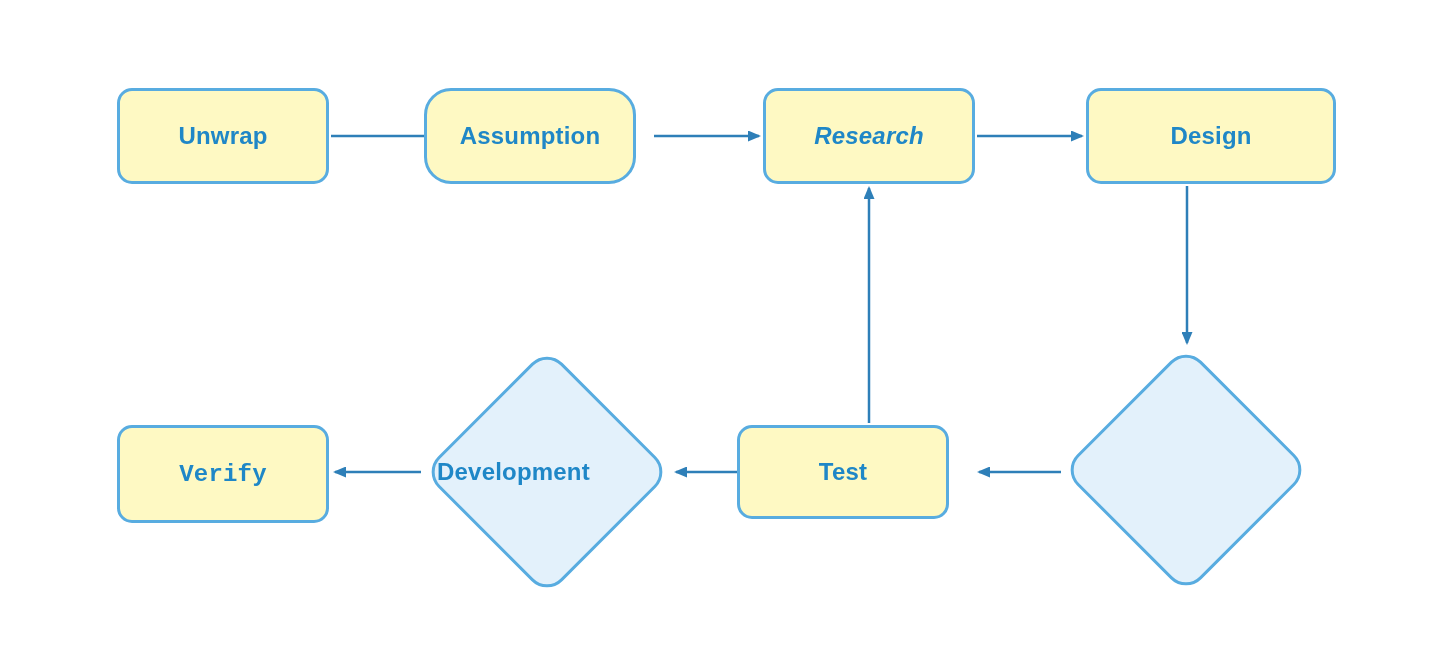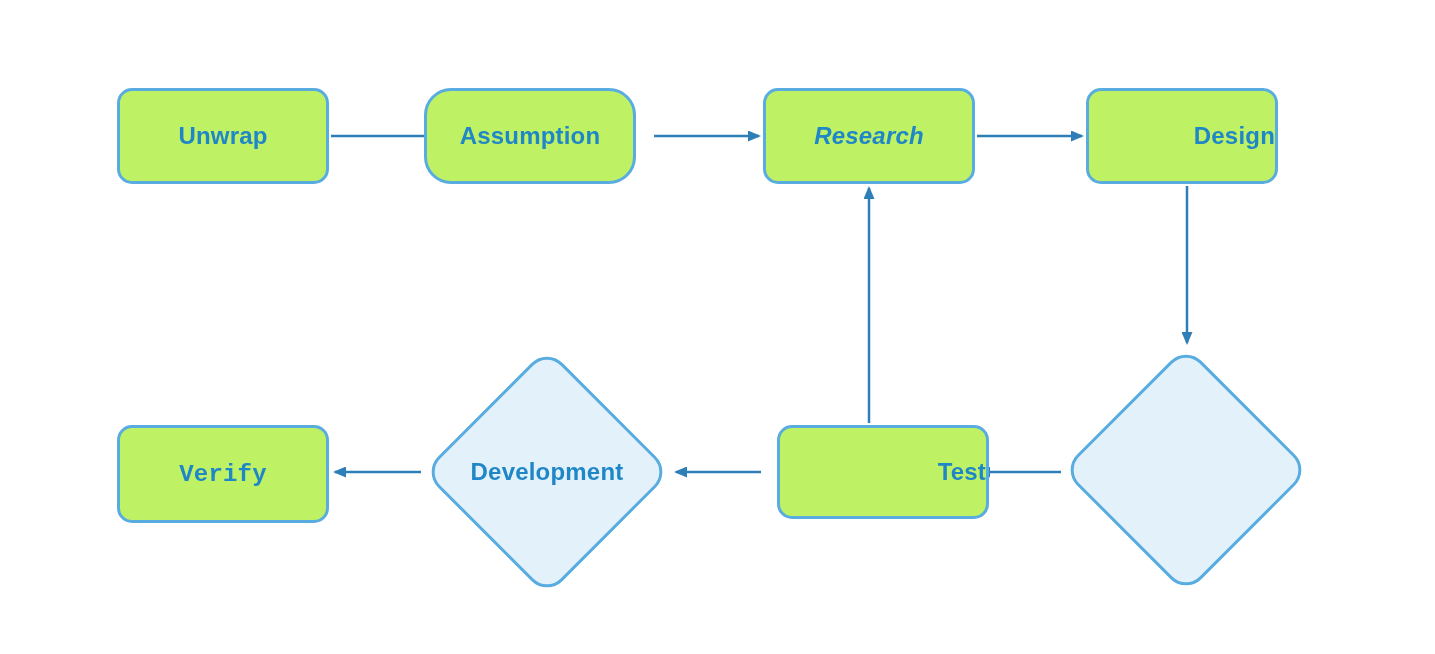--- a/index.html
+++ b/index.html
@@ -24,61 +24,61 @@
     pointer-events: none;
   }
   .node {
     position: absolute;
     box-sizing: border-box;
     display: flex;
     align-items: center;
     justify-content: center;
   }
   .rect-node {
-    background: #bef264;
+    background: #fef9c3;
     border: 3px solid #58ace0;
     border-radius: 15px;
     width: 212px;
     height: 96px;
   }
   .node-label {
     color: #1f87c7;
     font-size: 24px;
     font-weight: bold;
     letter-spacing: 0.2px;
     white-space: nowrap;
   }
   
   #node-unwrap      { left: 117px;  top: 88px; }
   #node-assumption  { left: 424px;  top: 88px; border-radius: 27px; }
   #node-research    { left: 763px;  top: 88px; font-style: italic; }
-  #node-design      { left: 1086px; top: 88px; width: 192px; justify-content: flex-end; }
+  #node-design      { left: 1086px; top: 88px; width: 250px; }
   
   #node-verify      { left: 117px;  top: 425px; height: 98px; font-family: Liberation Mono, monospace; }
-  #node-test        { left: 777px;  top: 425px; height: 94px; justify-content: flex-end; }
+  #node-test        { left: 737px;  top: 425px; height: 94px; }
   
   .diamond-shape {
     position: absolute;
     box-sizing: border-box;
     width: 176px;
     height: 176px;
     background: #e3f1fb;
     border: 3px solid #58ace0;
     border-radius: 22px;
     transform: rotate(45deg);
   }
   #diamond-development { left: 459px;  top: 384px; }
   #diamond-prototype   { left: 1098px; top: 382px; }
   .diamond-label-wrap {
     position: absolute;
     width: 220px;
     height: 40px;
     display: flex;
     align-items: center;
-    justify-content: center;
+    justify-content: flex-start;
   }
   #label-development { left: 437px;  top: 452px; }
   #label-prototype   { left: 1076px; top: 450px; }
 </style>
 </head>
 <body>
 
 <div class="canvas">
 
   <svg class="edges-layer" viewBox="0 0 1435 654" xmlns="http://www.w3.org/2000/svg">

